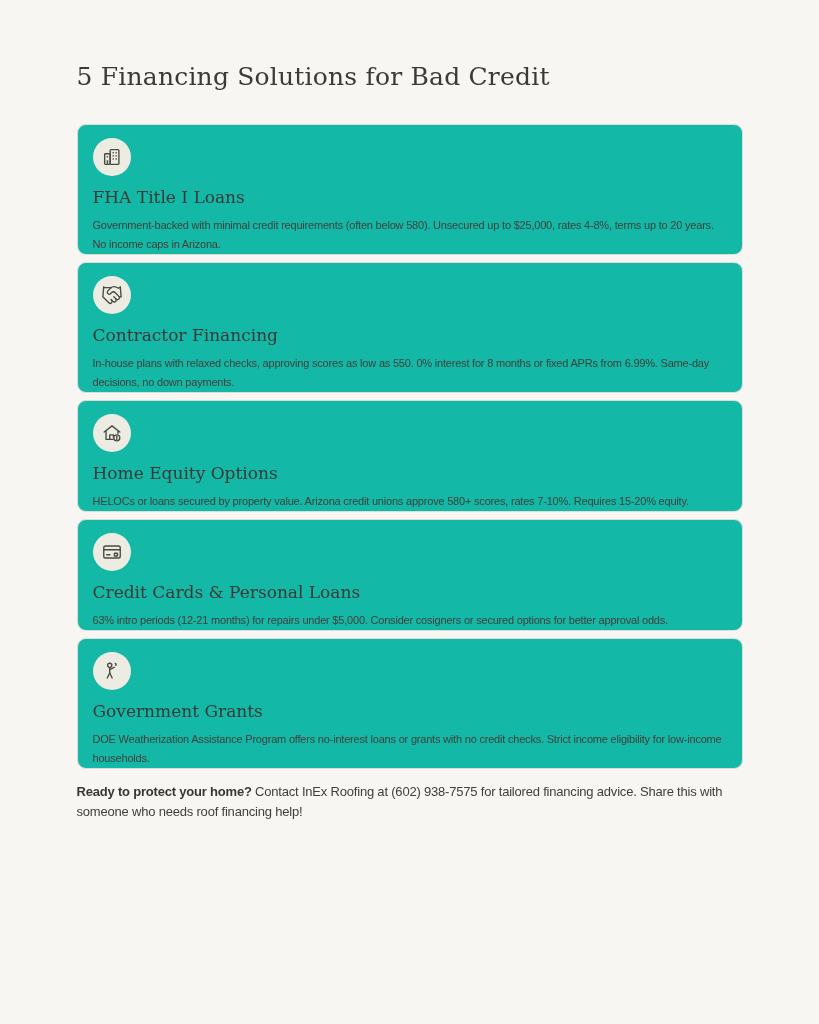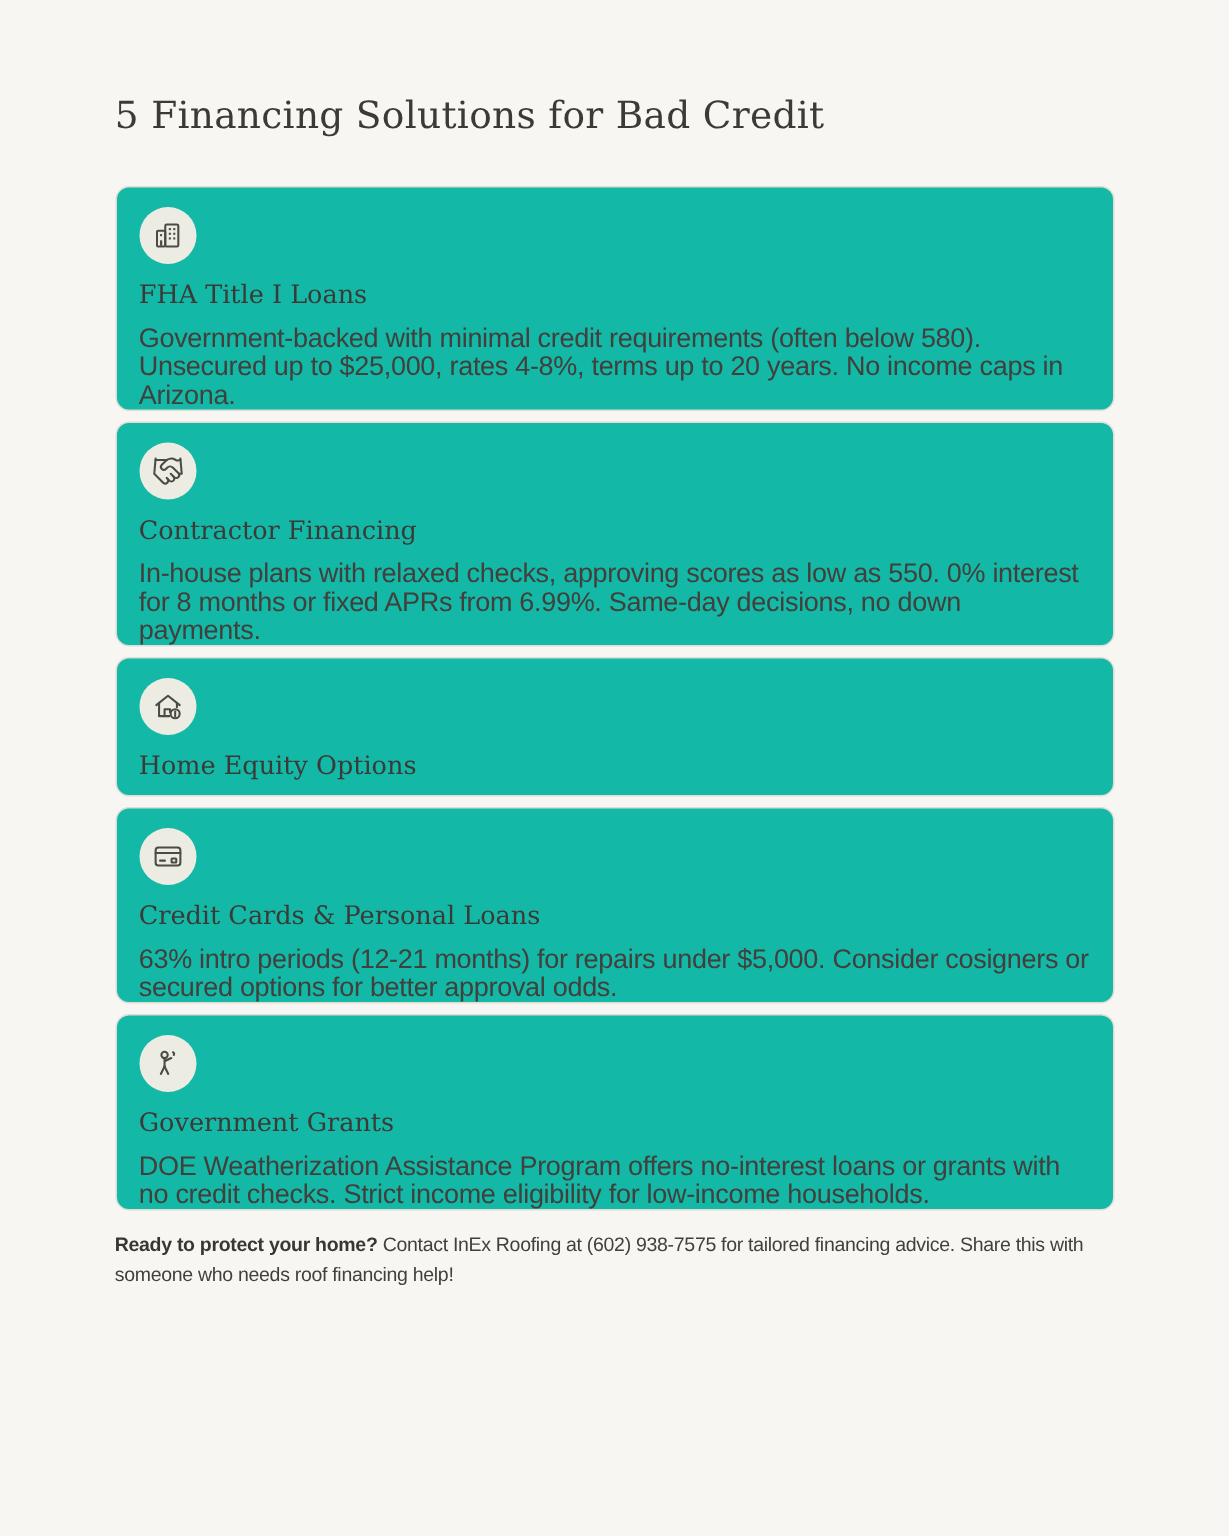--- a/index.html
+++ b/index.html
@@ -59,21 +59,21 @@
   .icon-badge svg .fillbit { fill: #4b4a44; stroke: none; }
   .card-heading {
     font-family: "DejaVu Serif", "Liberation Serif", serif;
     font-weight: 400;
     font-size: 17px;
     line-height: 21px;
     color: #3b3a37;
     margin: 0 0 8px 0;
   }
   .card-body {
-    font-size: 18px;
+    font-size: 11px;
     line-height: 19px;
     letter-spacing: -0.2px;
     color: #41403c;
     margin: 0;
   }
   .cta-note {
     font-size: 13px;
     line-height: 19.5px;
     letter-spacing: -0.2px;
     color: #41403c;
@@ -128,20 +128,21 @@
       <svg viewBox="0 0 24 24">
         <path d="M3.5 11 12 4.2 20.5 11"></path>
         <path d="M5.5 9.6V19h7.5"></path>
         <path d="M18.5 9.6v3"></path>
         <path d="M9.5 19v-5h4v2.2"></path>
         <circle cx="17.2" cy="17.3" r="3.3"></circle>
         <path d="M17.2 15.6v3.4"></path>
       </svg>
     </div>
     <h2 class="card-heading">Home Equity Options</h2>
+    <p class="card-body">HELOCs or loans secured by property value. Arizona credit unions approve 580+ scores, rates 7-10%. Requires 15-20% equity.</p>
   </div>
 
   <div class="card">
     <div class="icon-badge">
       <svg viewBox="0 0 24 24">
         <rect x="3" y="5.5" width="18" height="13" rx="2"></rect>
         <line x1="3" y1="9.5" x2="21" y2="9.5"></line>
         <line x1="6.2" y1="15" x2="9.8" y2="15"></line>
         <rect x="14.6" y="13.4" width="3.4" height="3" rx="0.4"></rect>
       </svg>

